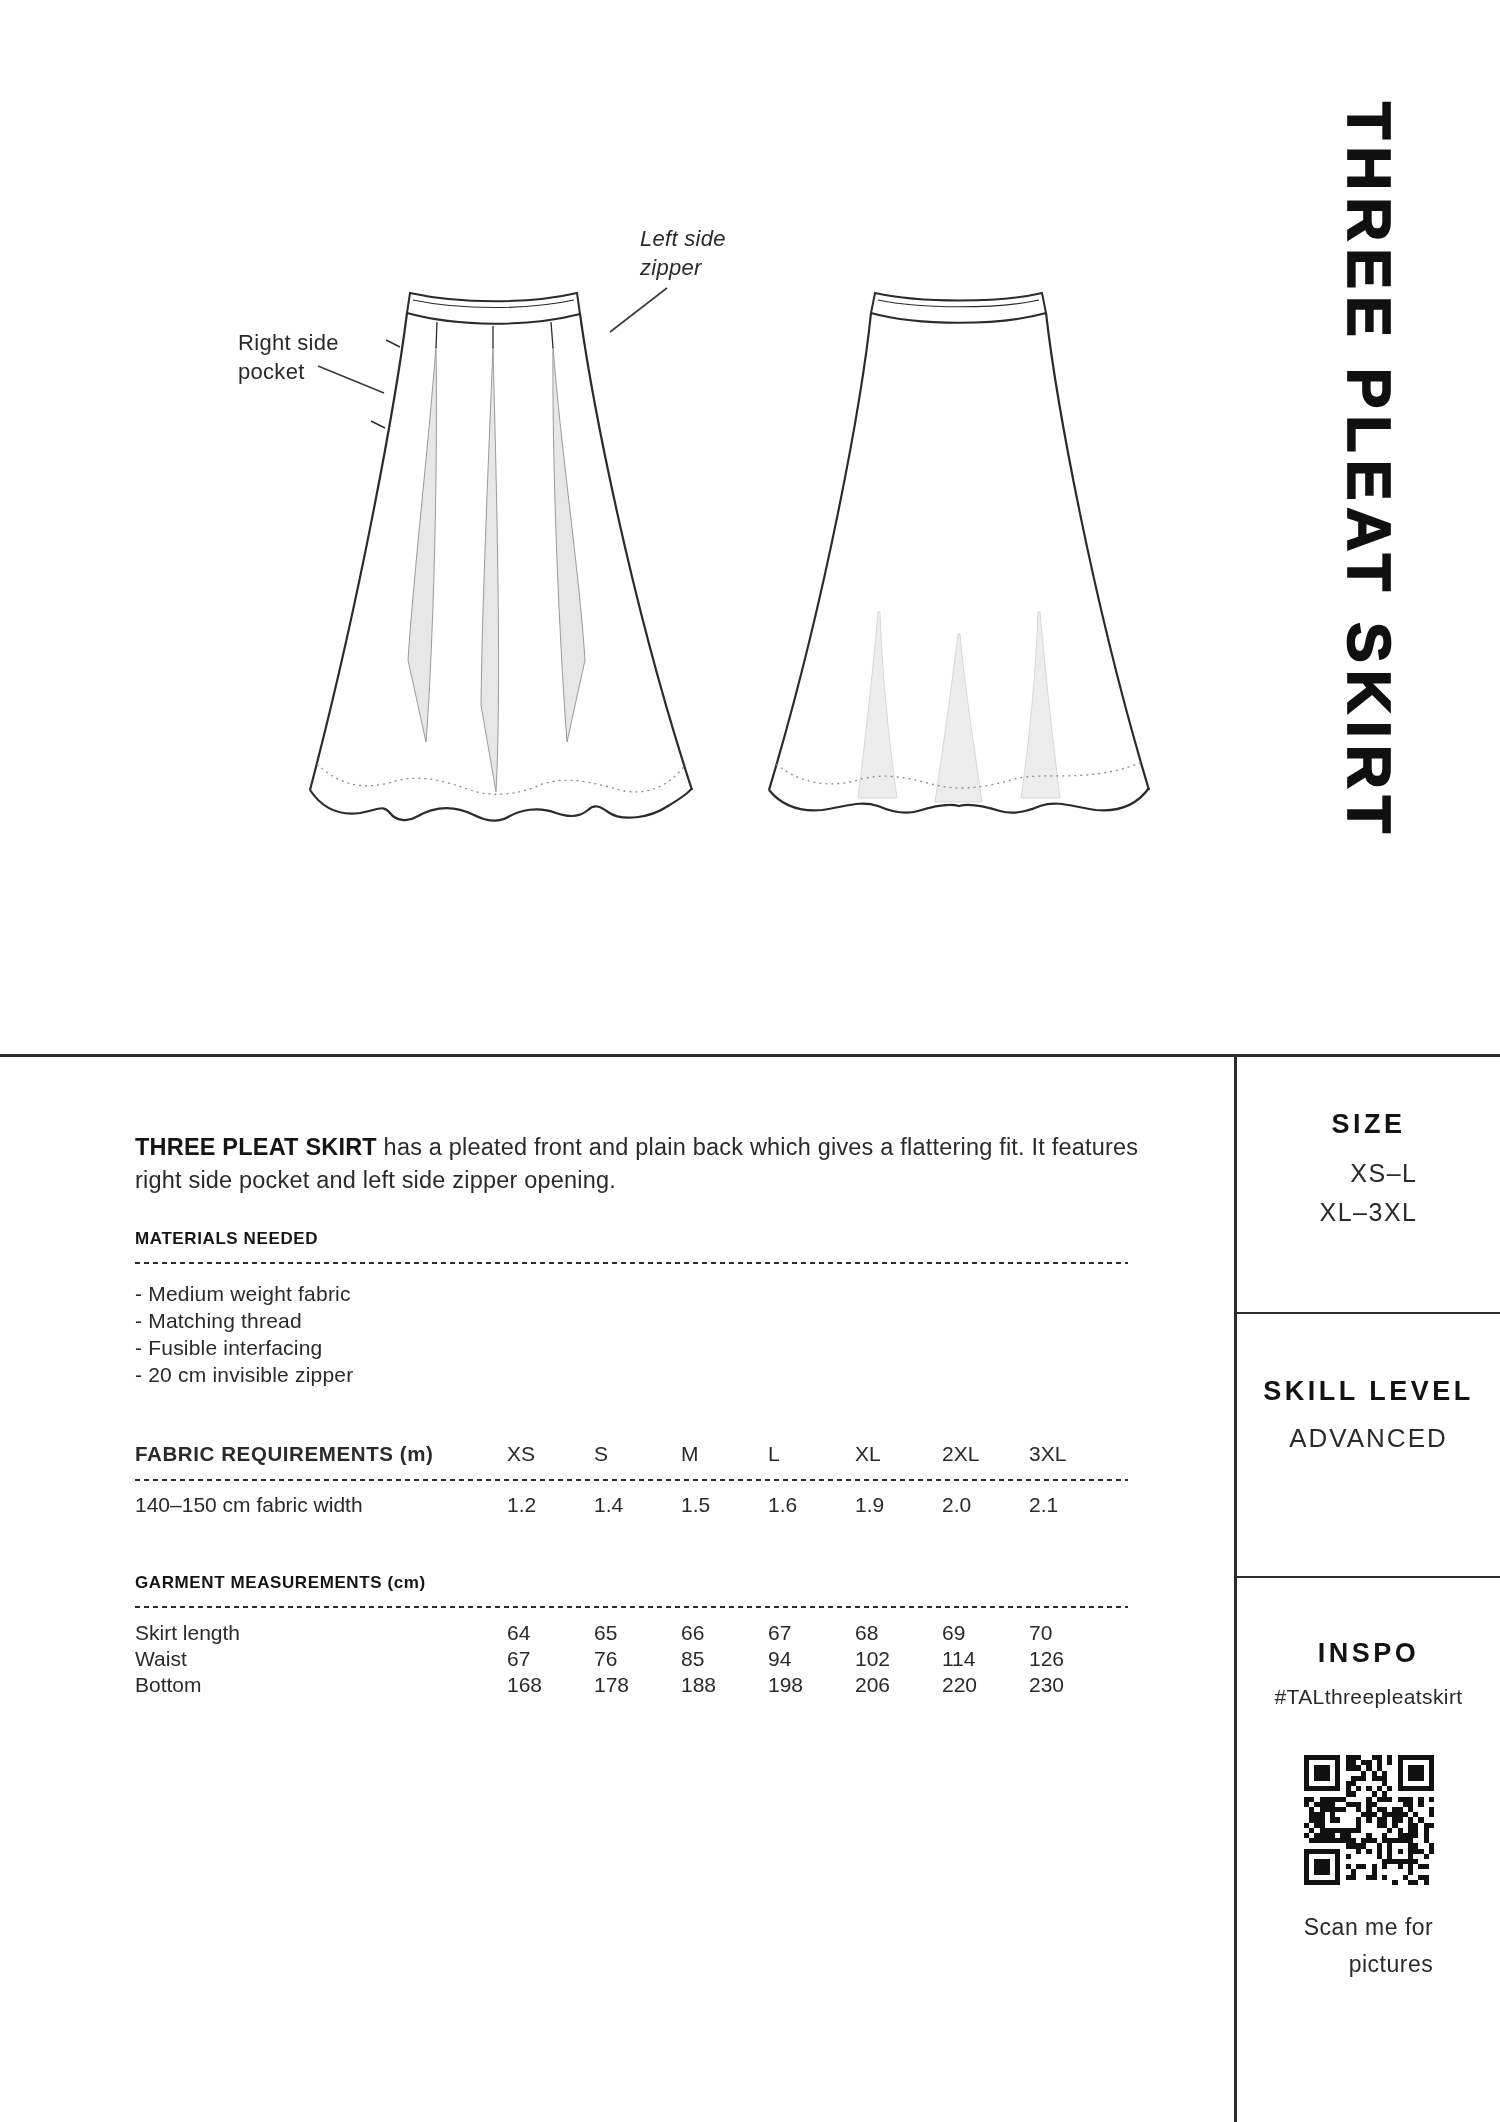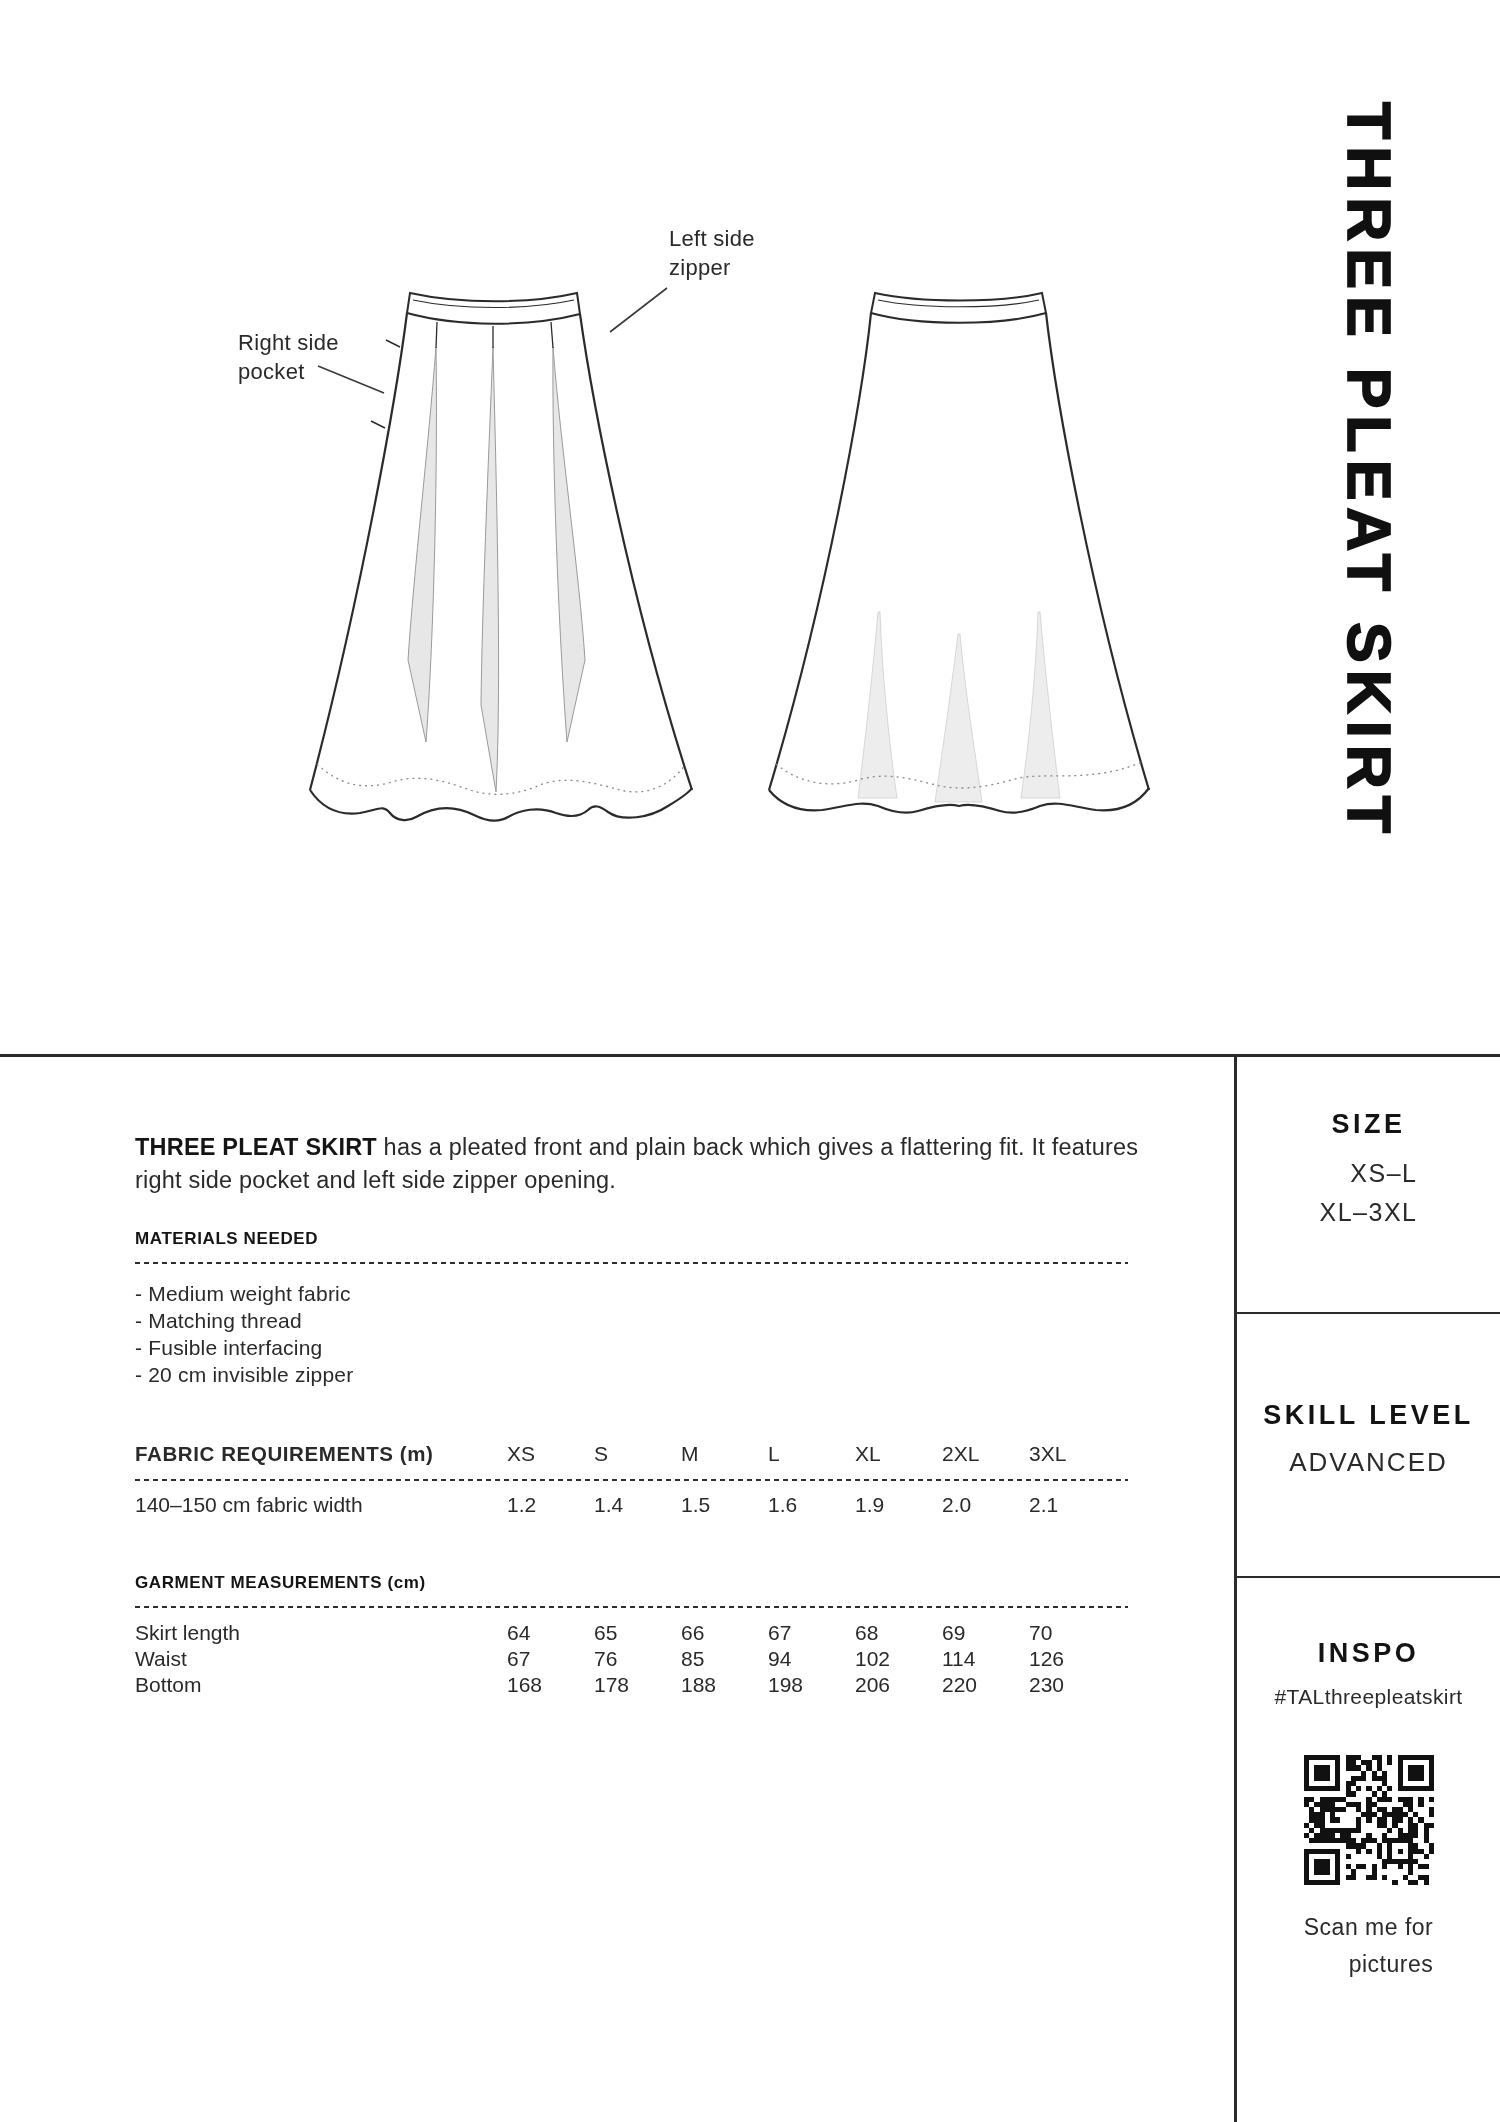--- a/index.html
+++ b/index.html
@@ -40,21 +40,21 @@
   .fab-val-row { margin-top:12px; }
   .gar-head { margin-top:56px; }
   .gar-rows { margin-top:12px; }
   .gar-rows .trow { line-height:26px; }
 
   
   .sidebar { position:absolute; left:1234px; top:1057px; width:266px; height:1065px;
              border-left:3px solid #2b2b2b; }
   .side-sec { display:flex; flex-direction:column; align-items:center; text-align:right; }
   .sec-size  { height:257px; border-bottom:2px solid #2b2b2b; padding-top:52px; }
-  .sec-skill { height:264px; border-bottom:2px solid #2b2b2b; padding-top:86px; }
+  .sec-skill { height:264px; border-bottom:2px solid #2b2b2b; padding-top:62px; }
   .sec-inspo { height:539px; padding-top:60px; }
   .side-title { font-size:27px; font-weight:bold; letter-spacing:3.5px; color:#131313; }
   .side-val { font-size:25px; letter-spacing:1.5px; color:#2a2a2a; line-height:39px; margin-top:14px; }
   .skill-val { font-size:26px; letter-spacing:2px; color:#2a2a2a; margin-top:16px; }
   .inspo-tag { font-size:21px; letter-spacing:.4px; color:#2a2a2a; margin-top:16px; }
   .qr-wrap { margin-top:46px; width:130px; height:130px; }
   .qr-caption { font-size:23px; line-height:37px; letter-spacing:.5px; color:#2a2a2a; margin-top:24px; }
 </style>
 </head>
 <body>
@@ -107,21 +107,21 @@
 
         <path d="M776,764 C800,784 830,788 858,780 C888,771 915,780 940,786 C965,791 990,786 1015,779
                  C1045,771 1090,784 1142,762" stroke="#8a8a8a" stroke-width="1.3" stroke-dasharray="2 4"></path>
       </g>
 
       <path d="M667,288 L610,332" stroke="#3a3a3a" stroke-width="1.6"></path>
       <path d="M318,366 L384,393" stroke="#3a3a3a" stroke-width="1.6"></path>
     </g>
   </svg>
 
-  <div class="anno" style="left:669px; top:224px;">
+  <div class="anno" style="left:640px; top:224px;font-style:italic;">
     <div>Left side</div>
     <div>zipper</div>
   </div>
   <div class="anno" style="left:238px; top:328px;">
     <div>Right side</div>
     <div>pocket</div>
   </div>
 
   <div class="vtitle">THREE PLEAT SKIRT</div>
 

